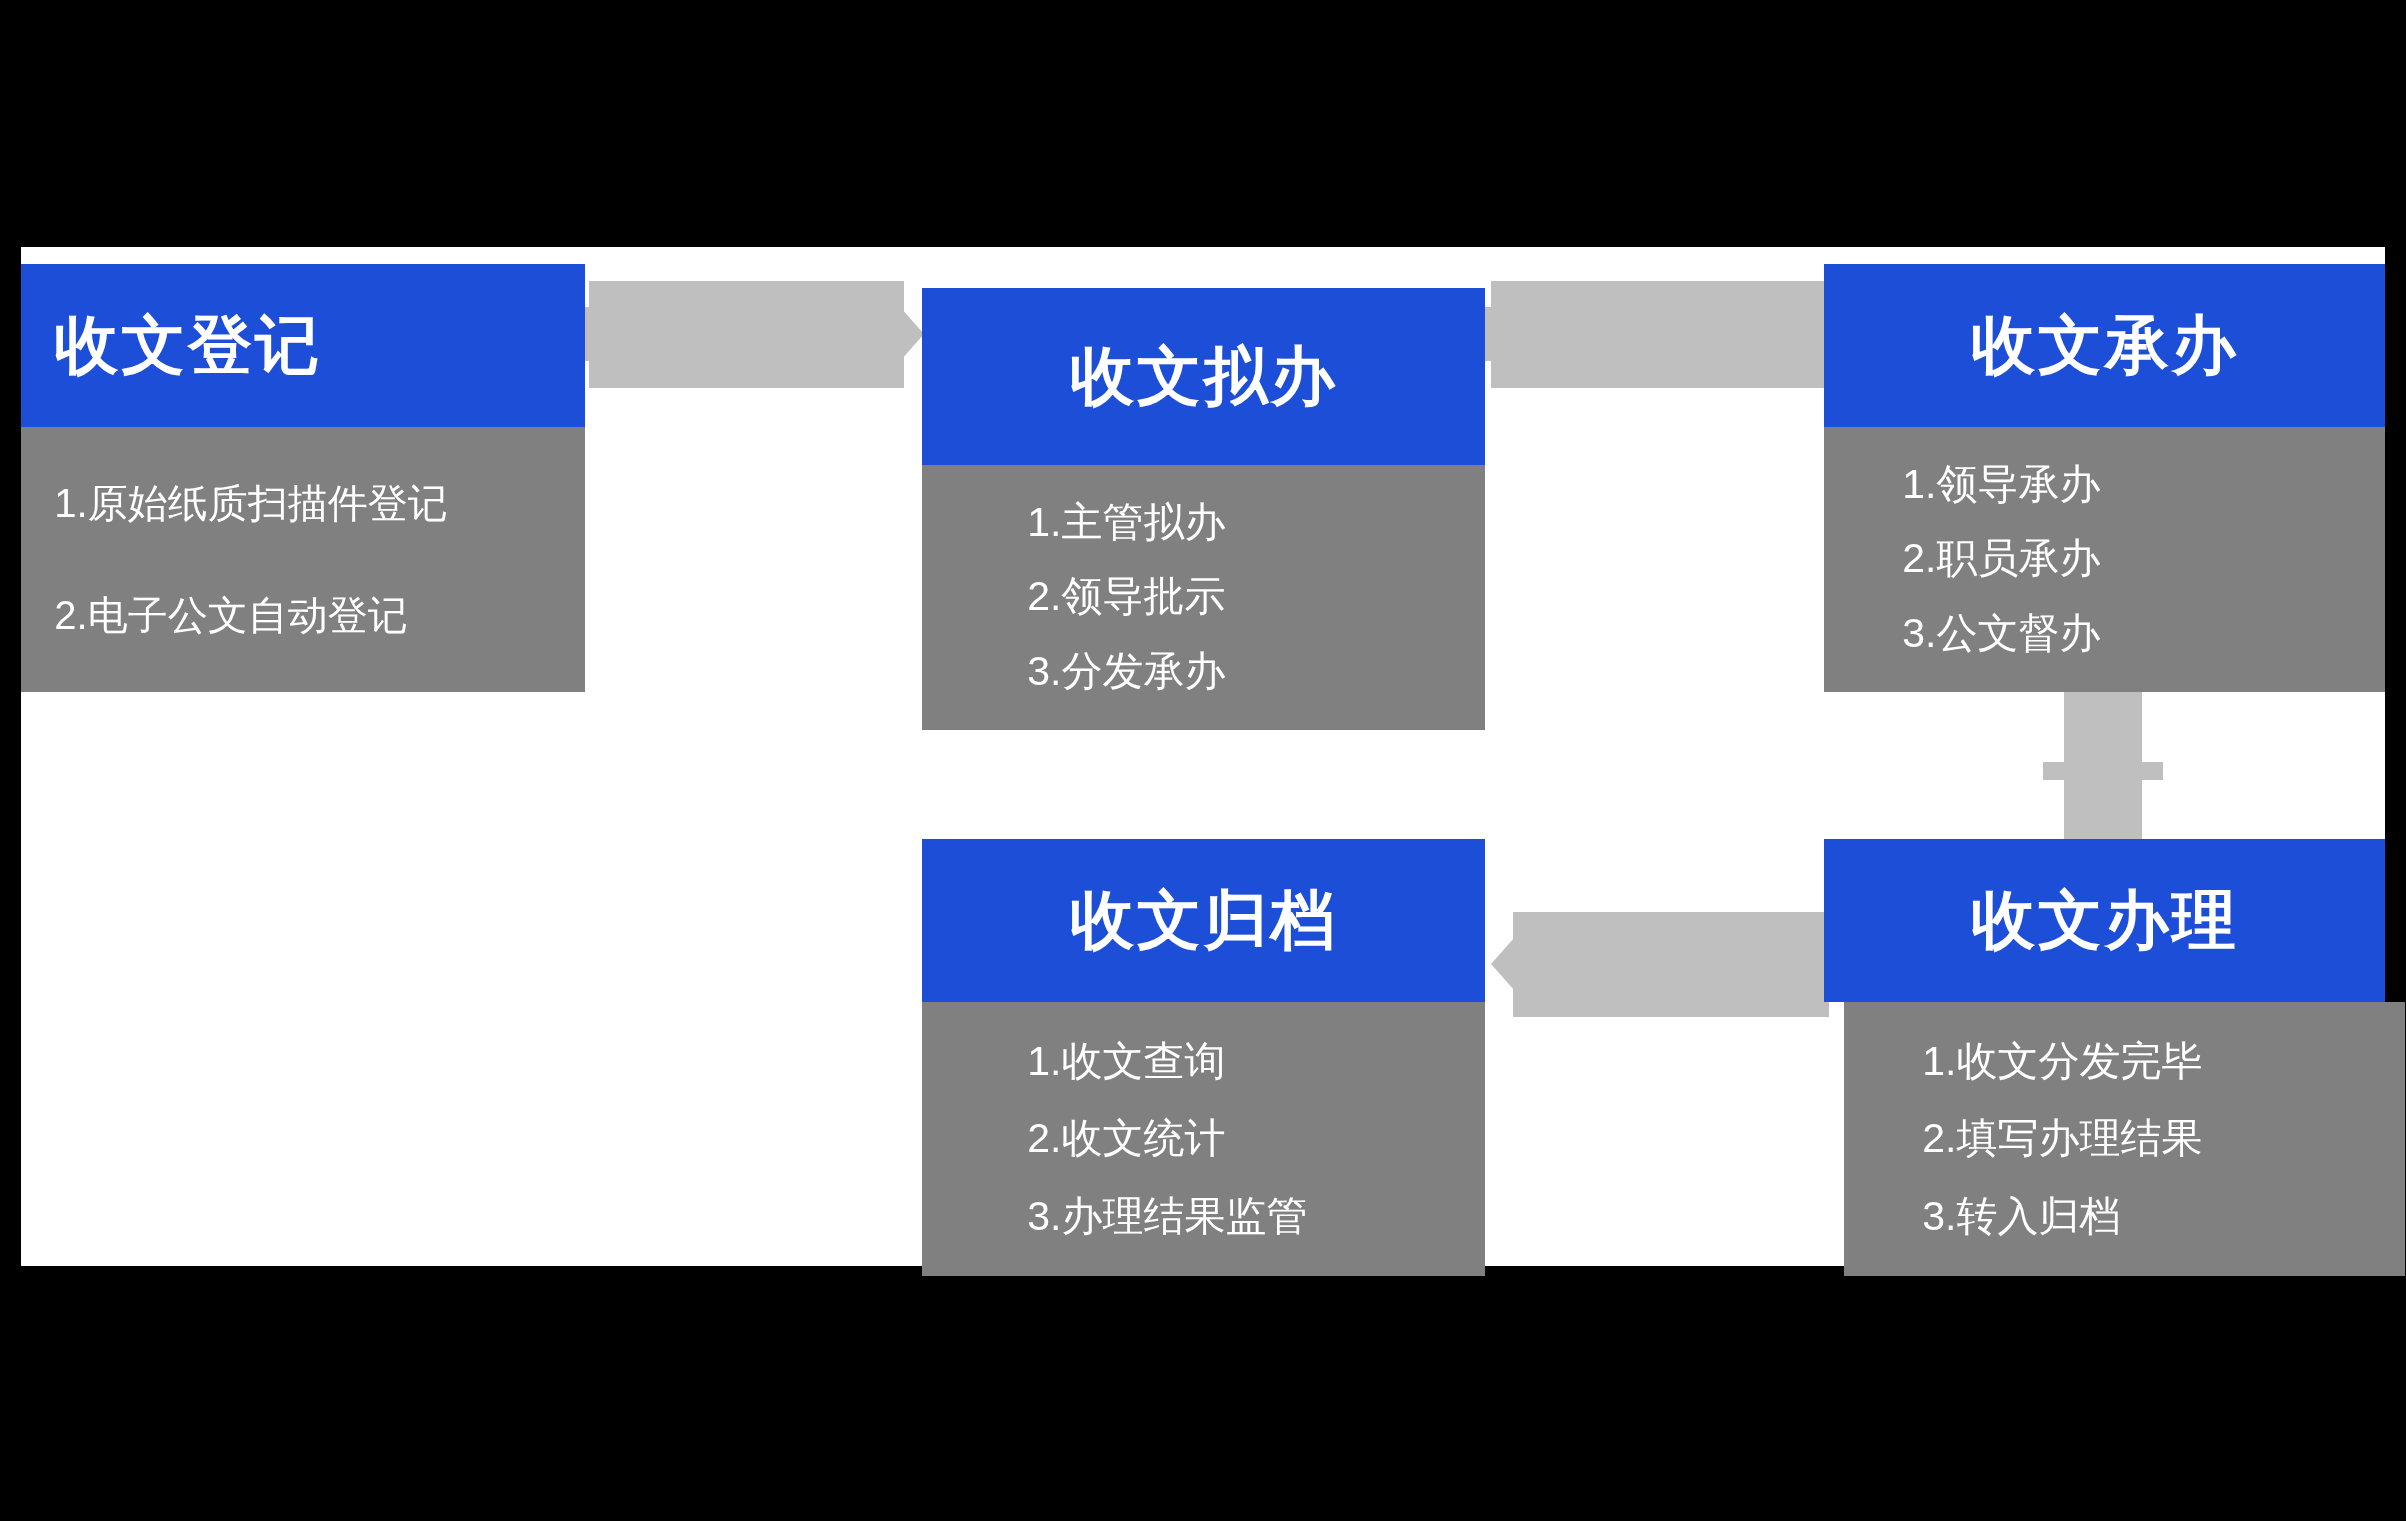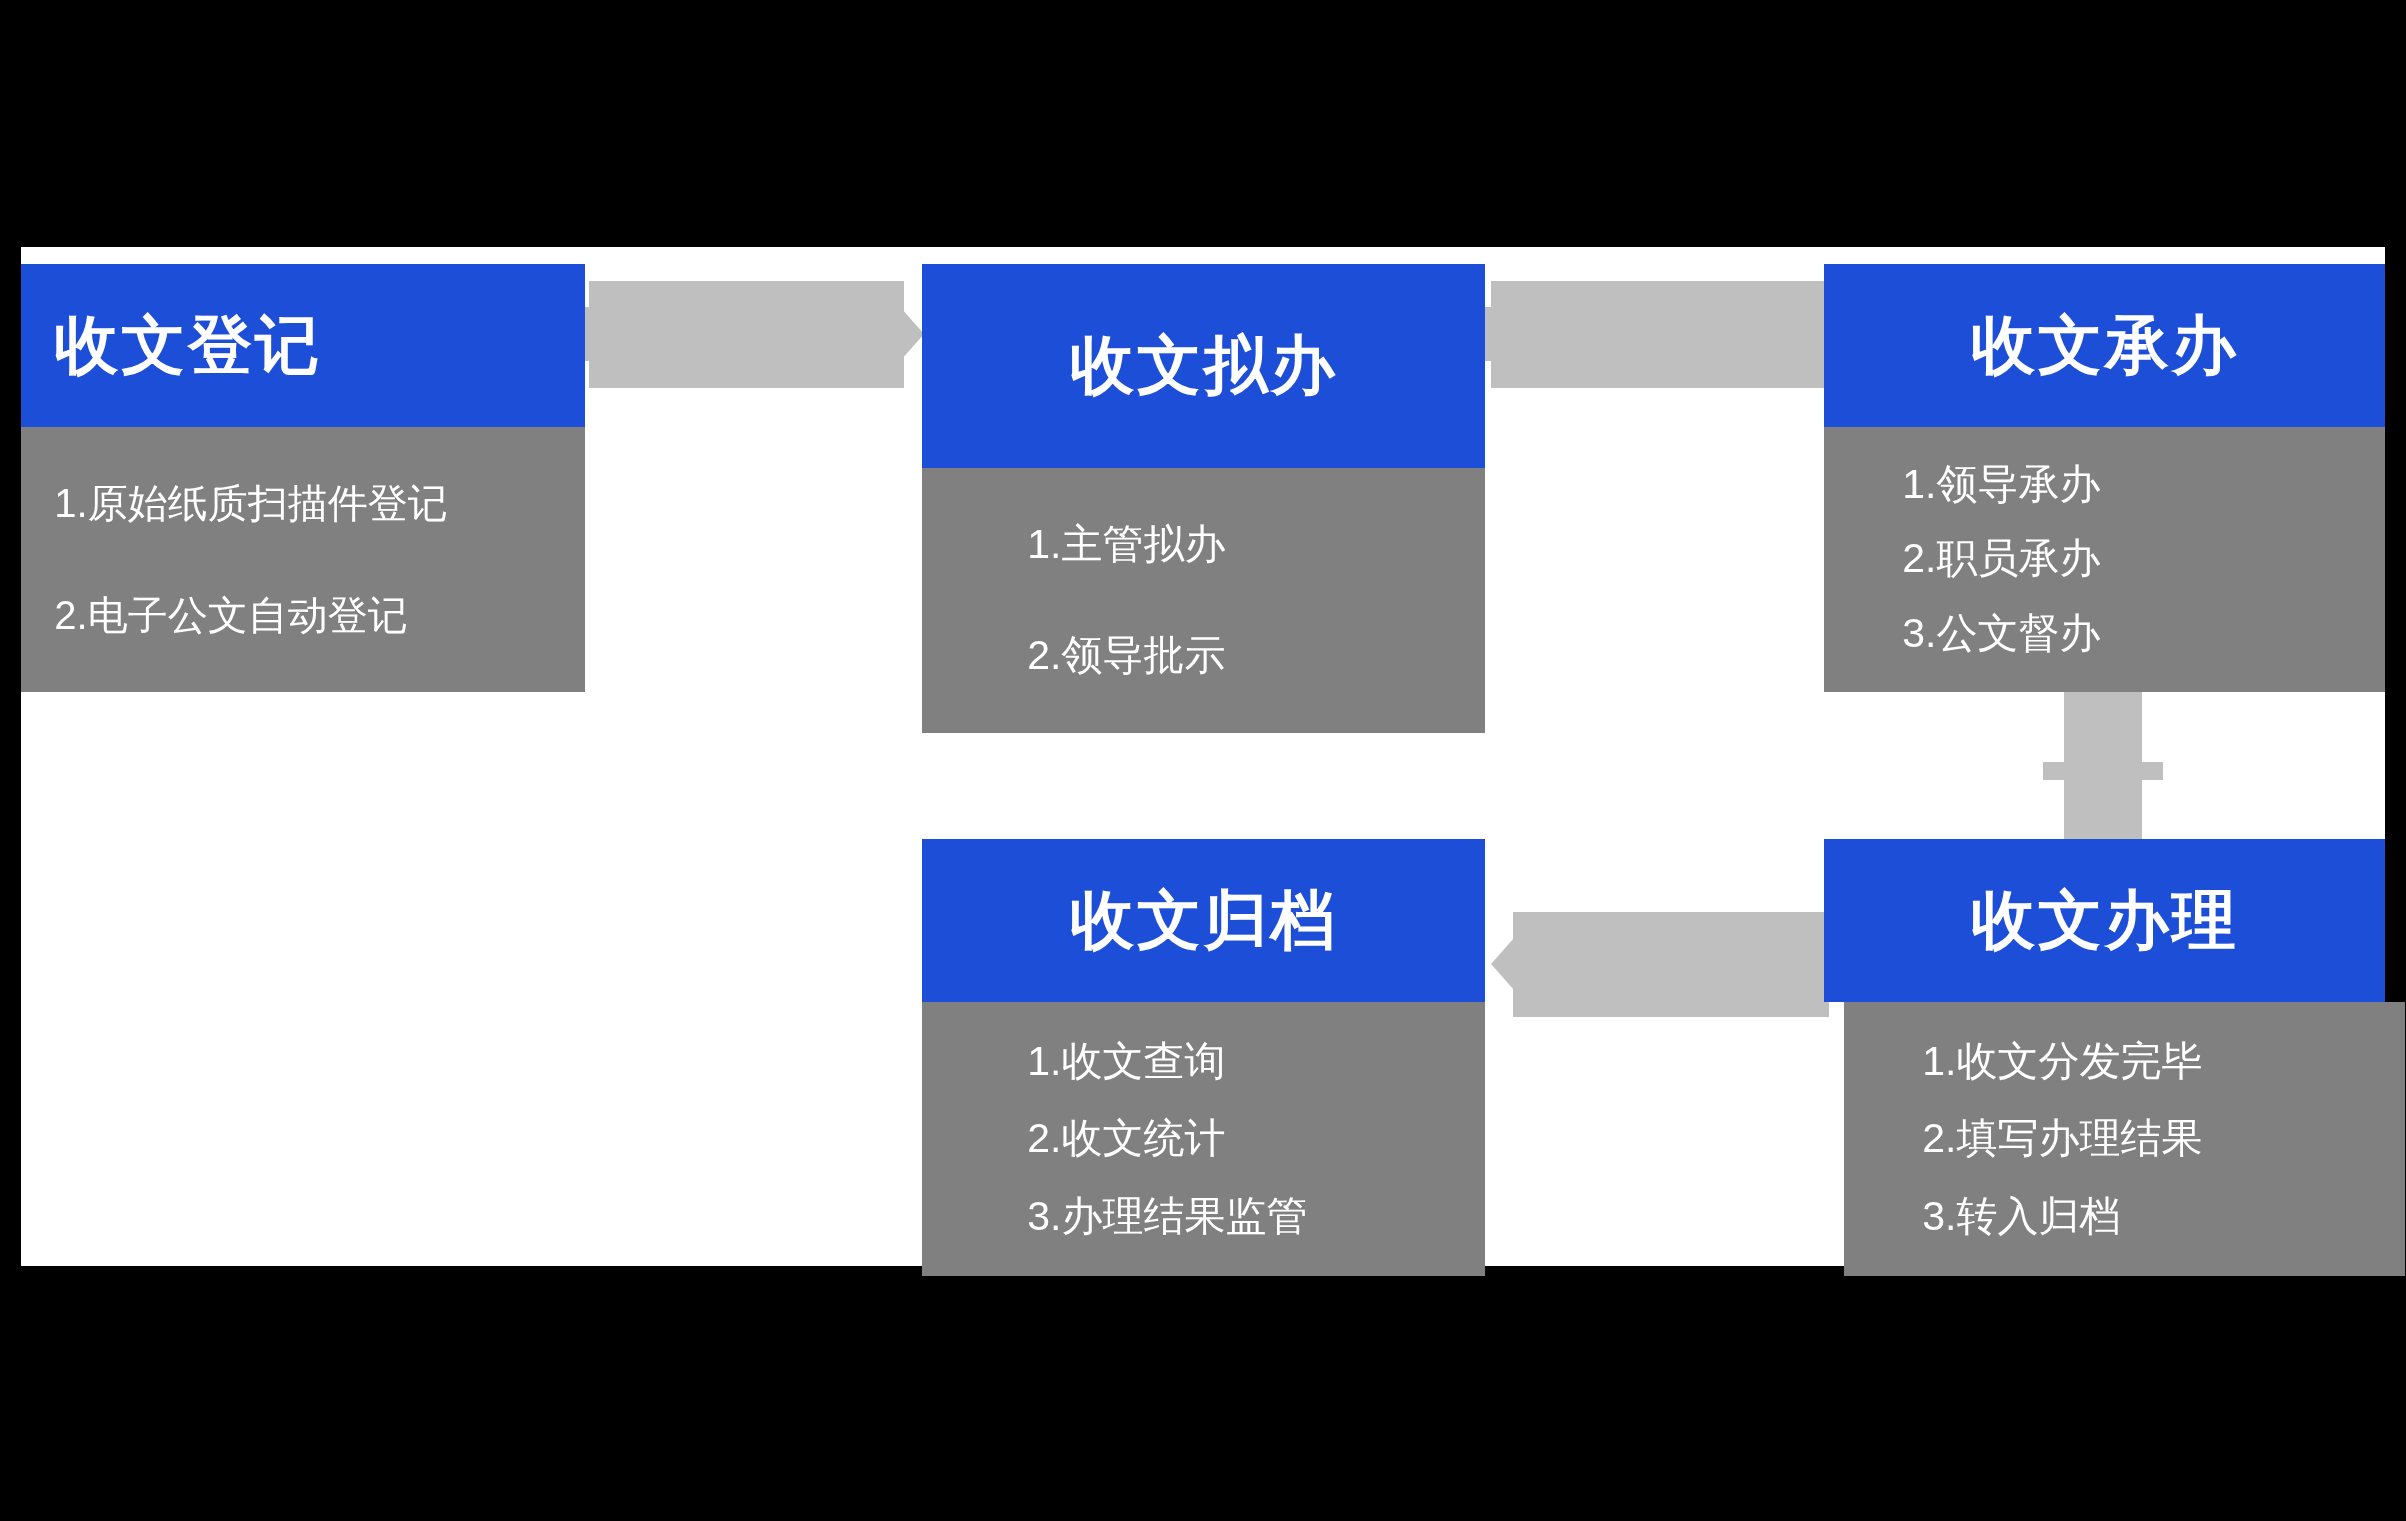--- a/index.html
+++ b/index.html
@@ -38,21 +38,21 @@
     color:#ffffff;
     font-weight:500;
   }
   
   #card1{left:0px;   top:16.5px;  width:564px;}
   #card1 .hdr{height:163px;font-size:64px;justify-content:flex-start;padding-left:33px;}
   #card1 .body{height:265px;padding:21.3px 0 21.3px 33px;}
   #card1 .body .li{font-size:40px;}
 
   #card2{left:901px; top:16.5px;  width:563px;}
-  #card2 .hdr{height:204px;font-size:64px;}
+  #card2 .hdr{height:177px;font-size:64px;margin-top:24px;}
   #card2 .body{height:265px;padding:21.3px 0 21.3px 105px;}
 
   #card3{left:1803px;top:16.5px;  width:561px;}
   #card3 .hdr{height:163px;font-size:64px;}
   #card3 .body{height:265px;padding:21.3px 0 21.3px 78px;}
 
   #card4{left:901px; top:592px; width:563px;}
   #card4 .hdr{height:163px;font-size:64px;}
   #card4 .body{height:274px;padding:21.3px 0 21.3px 105px;}
 
@@ -141,20 +141,21 @@
         <div class="li">1.原始纸质扫描件登记</div>
         <div class="li">2.电子公文自动登记</div>
       </div>
     </div>
 
     <div class="card" id="card2">
       <div class="hdr">收文拟办</div>
       <div class="body">
         <div class="li">1.主管拟办</div>
         <div class="li">2.领导批示</div>
+        <div class="li">3.分发承办</div>
       </div>
     </div>
 
     <div class="card" id="card3">
       <div class="hdr">收文承办</div>
       <div class="body">
         <div class="li">1.领导承办</div>
         <div class="li">2.职员承办</div>
         <div class="li">3.公文督办</div>
       </div>

